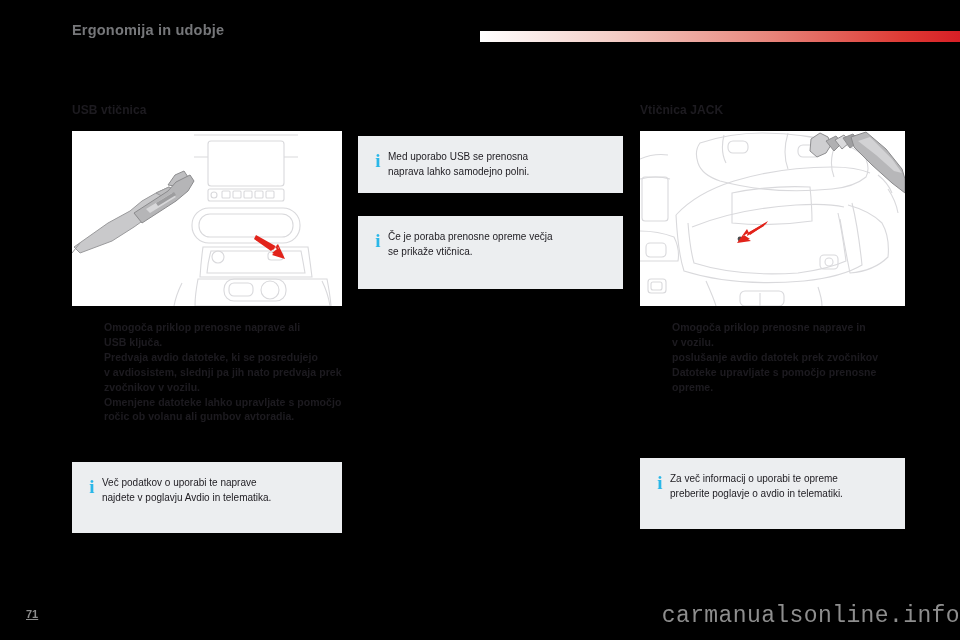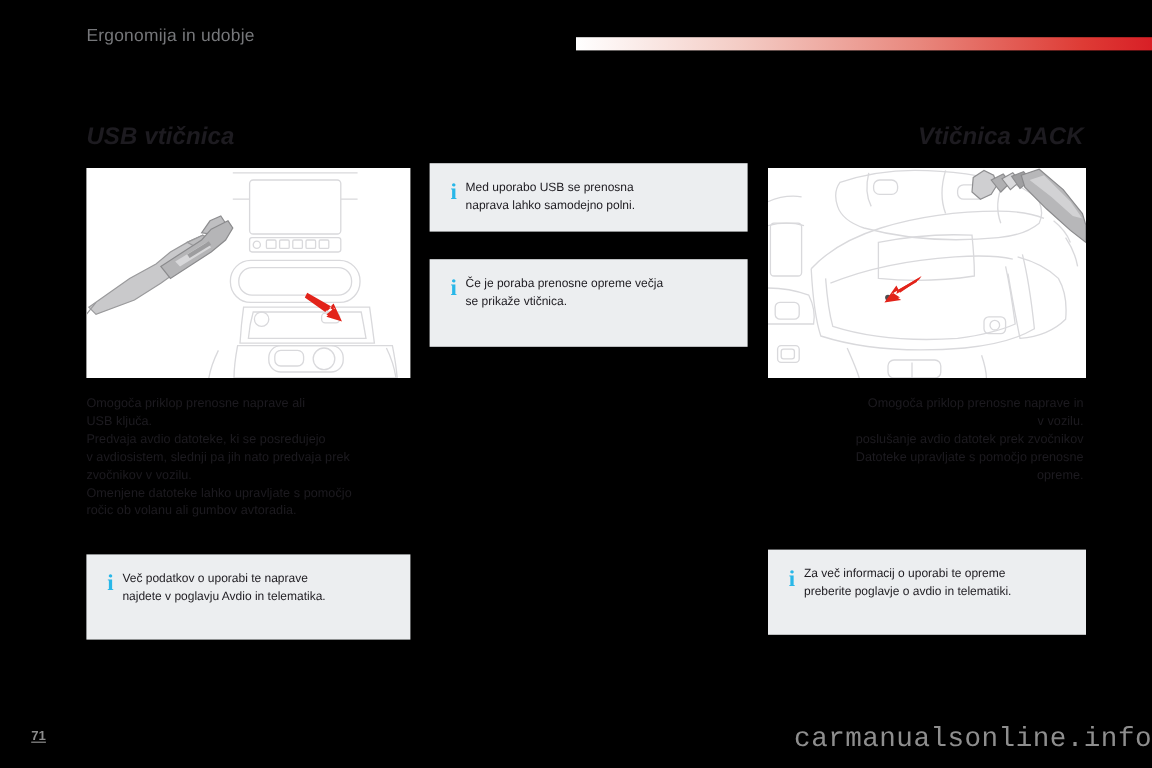--- a/index.html
+++ b/index.html
@@ -14,71 +14,71 @@
     overflow: hidden;
     font-family: "Liberation Sans", sans-serif;
   }
 
   
   .header-title {
     position: absolute;
     left: 72px;
     top: 22px;
     font-size: 14.5px;
-    font-weight: normal;
+    font-weight: bold;
     color: #76777a;
     letter-spacing: 0.2px;
     white-space: nowrap;
   }
   .header-rule {
     position: absolute;
     left: 480px;
     top: 31px;
     width: 480px;
     height: 11px;
     background: linear-gradient(to right, #ffffff 0%, #f4cdc6 28%, #e8867c 60%, #de3b35 88%, #d81f26 100%);
   }
 
   
   .col {
     position: absolute;
     top: 103px;
   }
   .col-left  { left: 72px;  width: 270px; }
-  .col-right { left: 640px; width: 263px; text-align: right; }
+  .col-right { left: 640px; width: 263px; }
 
   .section-title {
-    font-size: 20px;
+    font-size: 12px;
     font-weight: bold;
     color: #1d1b20;
     margin: 0 0 14px 0;
     letter-spacing: 0.1px;
     white-space: nowrap;
-    font-style: italic;
   }
 
   
   .figure {
     width: 270px;
     height: 175px;
     background: #ffffff;
     position: relative;
     overflow: hidden;
   }
   .figure.right { width: 265px; }
   .figure svg { display: block; width: 100%; height: 100%; }
 
   
   .body-red {
     color: #1d1b20;
     font-size: 10.5px;
-    font-weight: normal;
+    font-weight: bold;
     line-height: 1.42;
     margin-top: 14px;
     letter-spacing: 0.05px;
+    margin-left: 32px;
   }
   .body-red p { margin: 0; }
 
   
   .info-box {
     background: #eceef0;
     display: flex;
     align-items: flex-start;
     padding: 14px 12px 14px 10px;
     box-sizing: border-box;

